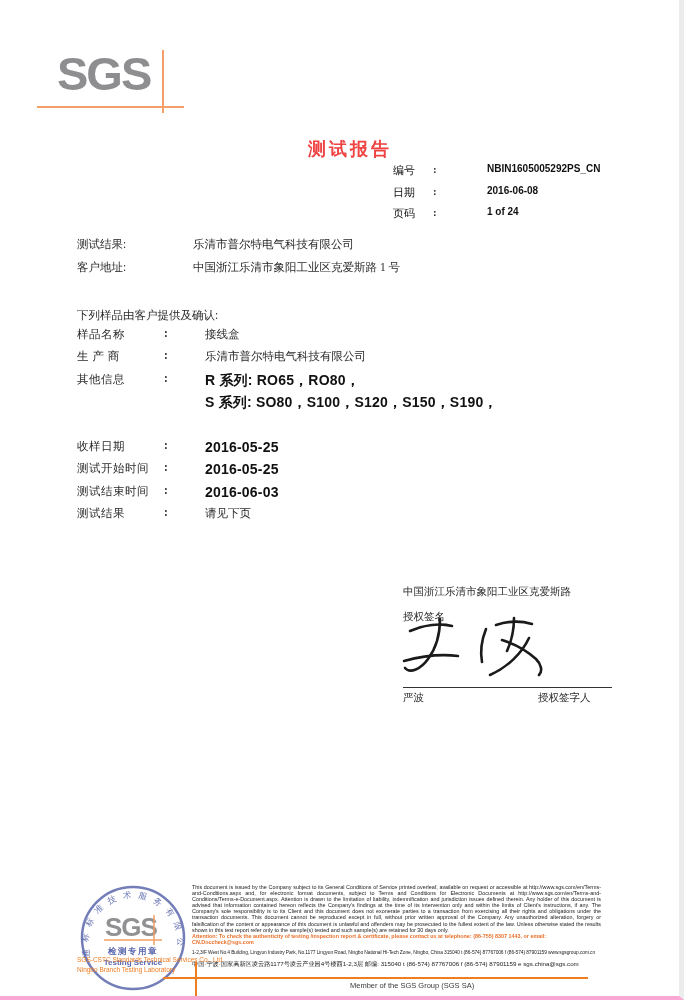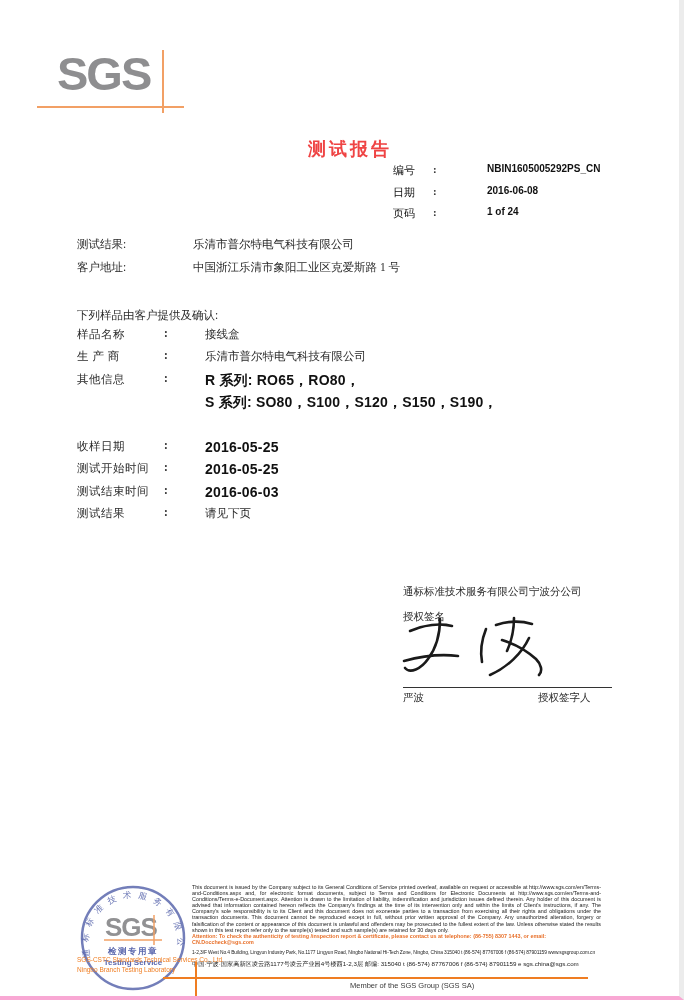--- a/index.html
+++ b/index.html
@@ -141,21 +141,21 @@
     <span class="s-label">测试结束时间</span>
     <span class="s-colon">:</span>
     <span class="s-value">2016-06-03</span>
   </div>
   <div class="abs sample-row" style="top:506px">
     <span class="s-label">测试结果</span>
     <span class="s-colon">:</span>
     <span class="s-value">请见下页</span>
   </div>
 
-  <div class="abs sig-company">通标标准技术服务有限公司宁波分公司</div>
+  <div class="abs sig-company">中国浙江乐清市象阳工业区克爱斯路</div>
   <div class="abs sig-auth">授权签名</div>
   <svg class="abs sig-svg" width="164" height="74" viewBox="0 0 164 74">
     <g fill="none" stroke="#1a1a1a" stroke-width="2.6" stroke-linecap="round" stroke-linejoin="round">
       <path d="M12,18 C26,12 42,10 54,13"></path>
       <path d="M42,6 C42,20 39,34 30,46 C23,56 12,61 7,55"></path>
       <path d="M6,48 C24,43 44,41 60,43"></path>
       <path d="M88,16 C84,26 82,38 84,49"></path>
       <path d="M98,12 C110,8 124,8 134,11"></path>
       <path d="M116,5 C116,17 114,27 109,38"></path>
       <path d="M104,27 C114,30 127,36 138,46 C143,51 145,58 141,62"></path>

